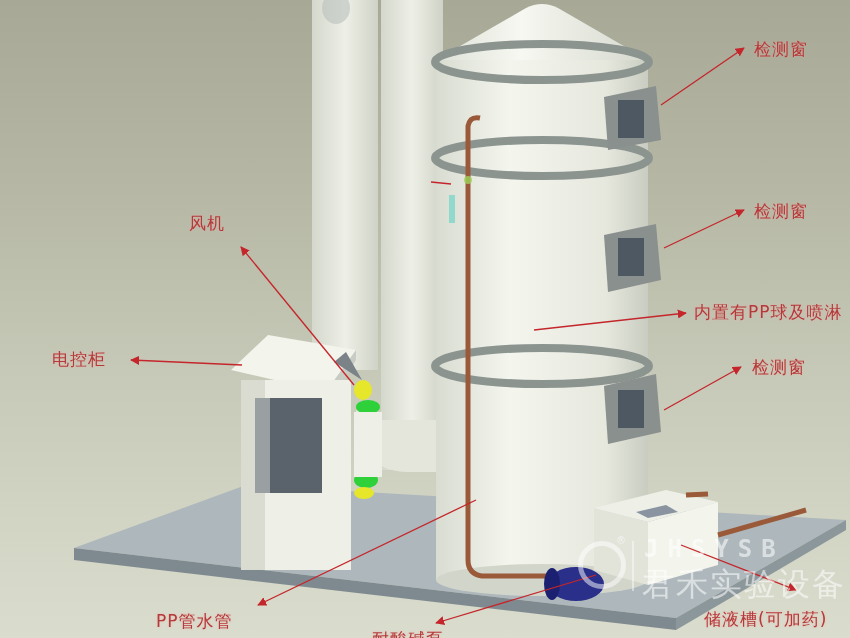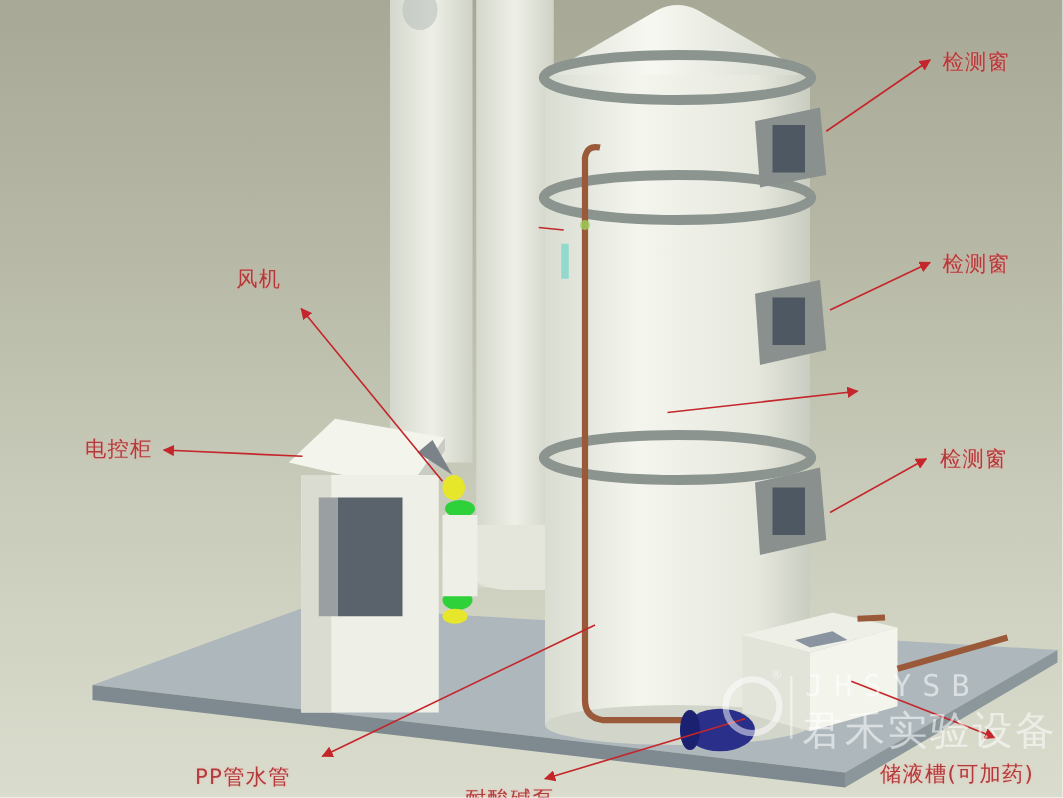--- a/index.html
+++ b/index.html
@@ -20,21 +20,21 @@
     color: rgba(255,255,255,0.55); pointer-events: none;
   }
   .wm-logo {
     position: absolute; left: 2px; top: 6px; width: 48px; height: 48px;
     border: 5px solid rgba(255,255,255,0.5); border-radius: 50%;
     box-sizing: border-box;
   }
   .wm-reg { position: absolute; left: 40px; top: 0px; font-size: 10px; }
   .wm-divider { position: absolute; left: 56px; top: 6px; width: 2px; height: 50px; background: rgba(255,255,255,0.45); }
   .wm-en {
-    position: absolute; left: 68px; top: 0px; font-size: 24px; font-weight: normal;
+    position: absolute; left: 68px; top: 0px; font-size: 24px; font-weight: bold;
     letter-spacing: 9px; font-family: "DejaVu Sans Mono", monospace;
   }
   .wm-cn { position: absolute; left: 66px; top: 28px; font-size: 32px; letter-spacing: 2px; font-weight: normal; }
 </style>
 </head>
 <body>
 
 <div class="stage">
 
   <svg class="scene" width="850" height="638" viewBox="0 0 850 638">
@@ -146,23 +146,24 @@
       <line x1="206" y1="365" x2="95" y2="360" marker-end="url(#arrow)"></line>
       <line x1="440" y1="500" x2="222" y2="605" marker-end="url(#arrow)"></line>
       <line x1="560" y1="575" x2="400" y2="623" marker-end="url(#arrow)"></line>
       <line x1="645" y1="545" x2="760" y2="590" marker-end="url(#arrow)"></line>
       <line x1="395" y1="182" x2="415" y2="184"></line>
     </g>
   </svg>
 
   <span class="label" style="left:718px; top:38px;">检测窗</span>
   <span class="label" style="left:718px; top:200px;">检测窗</span>
+  <span class="label" style="left:658px; top:301px;">内置有PP球及喷淋</span>
   <span class="label" style="left:716px; top:356px;">检测窗</span>
   <span class="label" style="left:153px; top:212px;">风机</span>
-  <span class="label" style="left:32px; top:348px;">电控柜</span>
+  <span class="label" style="left:16px; top:348px;">电控柜</span>
   <span class="label" style="left:120px; top:610px;text-align:center;">PP管水管</span>
   <span class="label" style="left:336px; top:628px;">耐酸碱泵</span>
   <span class="label" style="left:668px; top:608px;">储液槽(可加药)</span>
 
   <div class="watermark">
     <div class="wm-logo"></div>
     <span class="wm-reg">®</span>
     <div class="wm-divider"></div>
     <span class="wm-en">JHSYSB</span>
     <span class="wm-cn">君禾实验设备</span>

